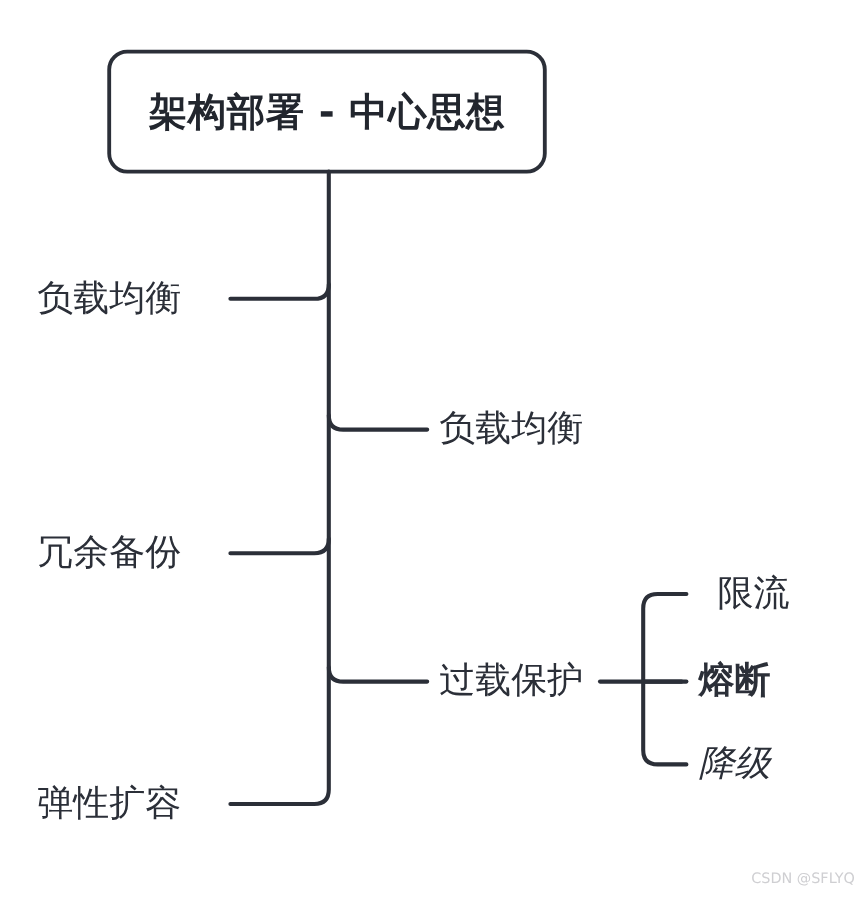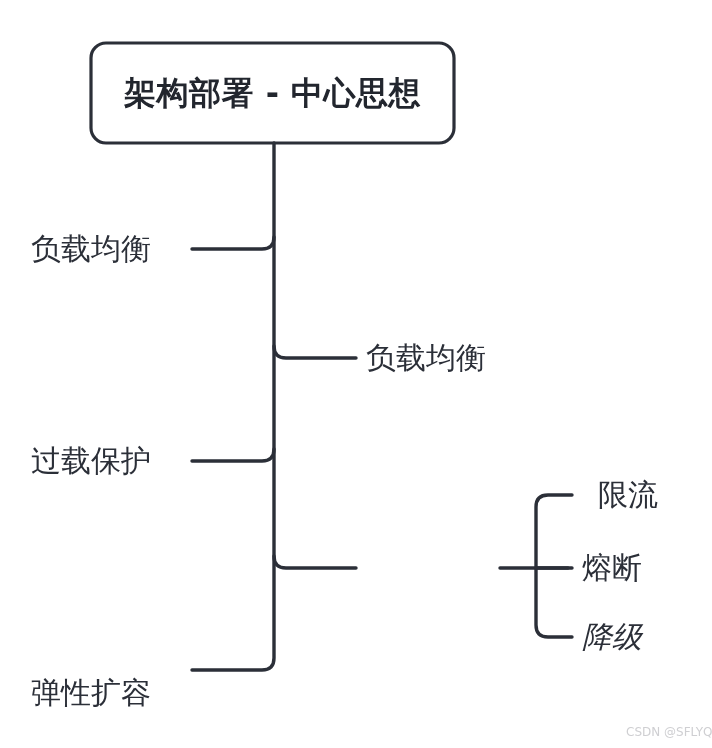--- a/index.html
+++ b/index.html
@@ -83,28 +83,29 @@
     <path d="M 572 495 L 548 495 Q 536 495 536 507 L 536 625 Q 536 637 548 637 L 572 637" fill="none" stroke="#2b2f38" stroke-width="3.4" stroke-linecap="round" stroke-linejoin="round"></path>
 
     <path d="M 536 568 L 572 568" fill="none" stroke="#2b2f38" stroke-width="3.4" stroke-linecap="round"></path>
 
   </svg>
 
   <div class="root-title" style="left: 124px; top: 77px;">架构部署 - 中心思想</div>
 
   <div class="node-text right-aligned" style="left: 0px; top: 234px; width: 182px;">负载均衡</div>
 
-  <div class="node-text right-aligned" style="left: 0px; top: 446px; width: 182px;">过载保护</div>
+  <div class="node-text right-aligned" style="left: 0px; top: 446px; width: 182px;">冗余备份</div>
 
-  <div class="node-text right-aligned" style="left: 0px; top: 655px; width: 182px; margin-top: 23px;">弹性扩容</div>
+  <div class="node-text right-aligned" style="left: 0px; top: 655px; width: 182px;">弹性扩容</div>
 
   <div class="node-text" style="left: 366px; top: 343px;">负载均衡</div>
 
+  <div class="node-text" style="left: 366px; top: 553px;">过载保护</div>
 
   <div class="node-text" style="left: 598px; top: 480px;">限流</div>
 
-  <div class="node-text" style="left: 582px; top: 553px;">熔断</div>
+  <div class="node-text" style="left: 582px; top: 553px; font-weight: bold;">熔断</div>
 
   <div class="node-text" style="left: 582px; top: 622px; font-style: italic;">降级</div>
 
   <div class="watermark" style="left: 626px; top: 726px;">CSDN @SFLYQ</div>
 
 </div>
 
 </body></html>

